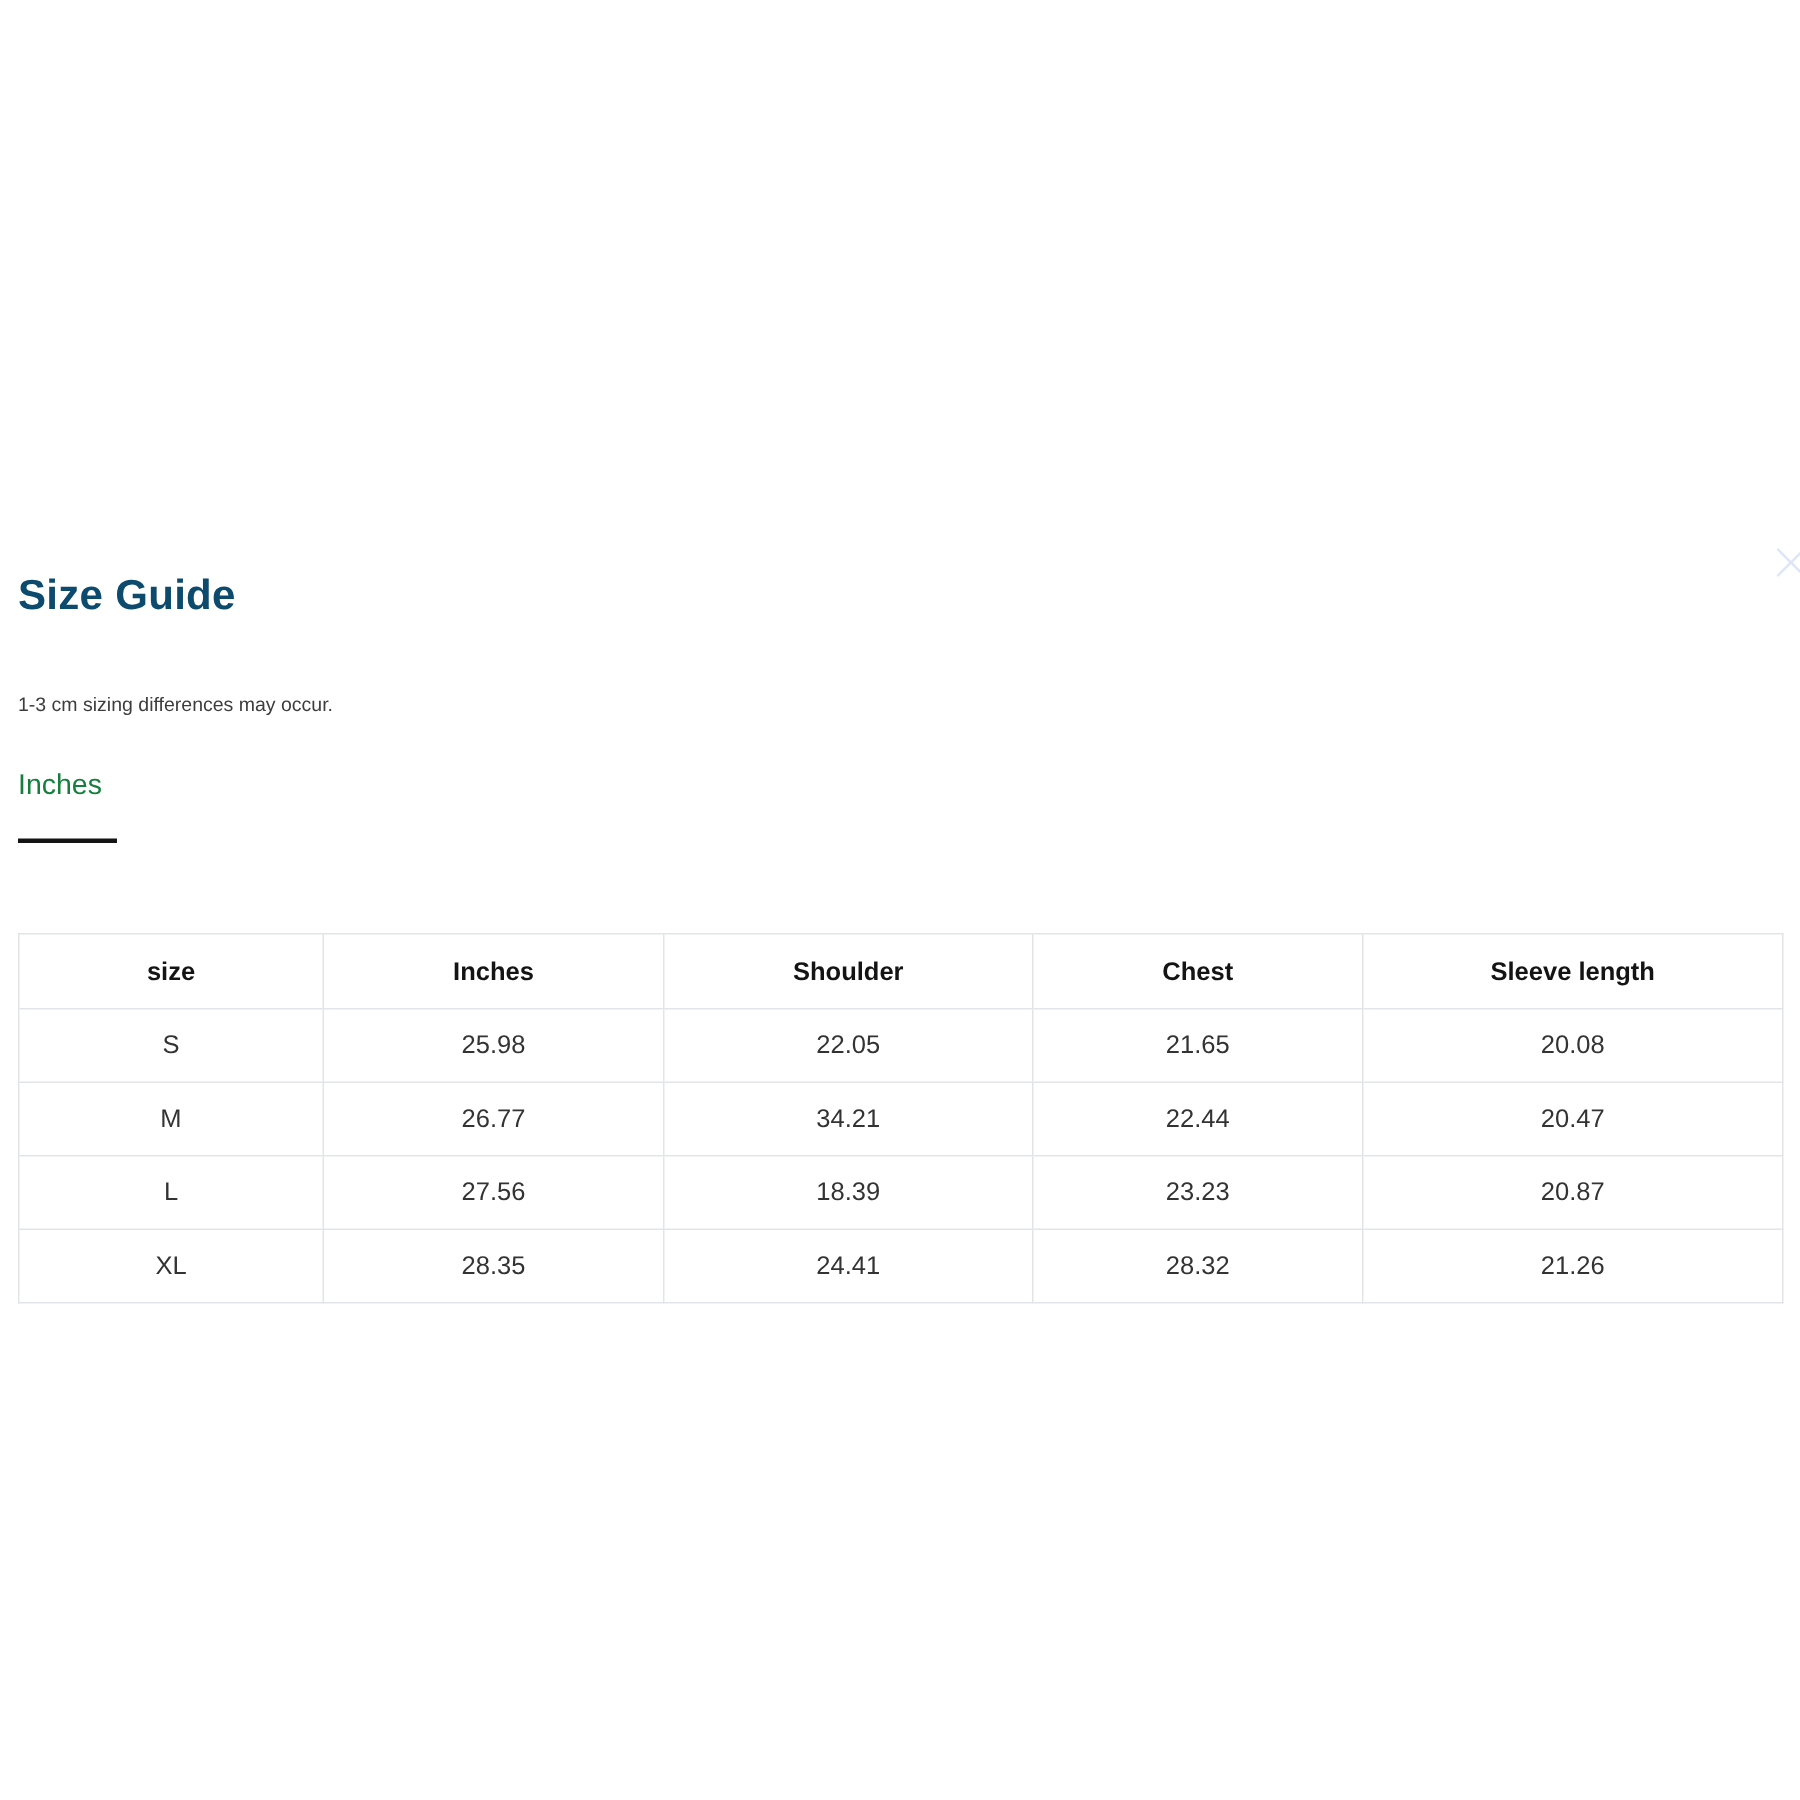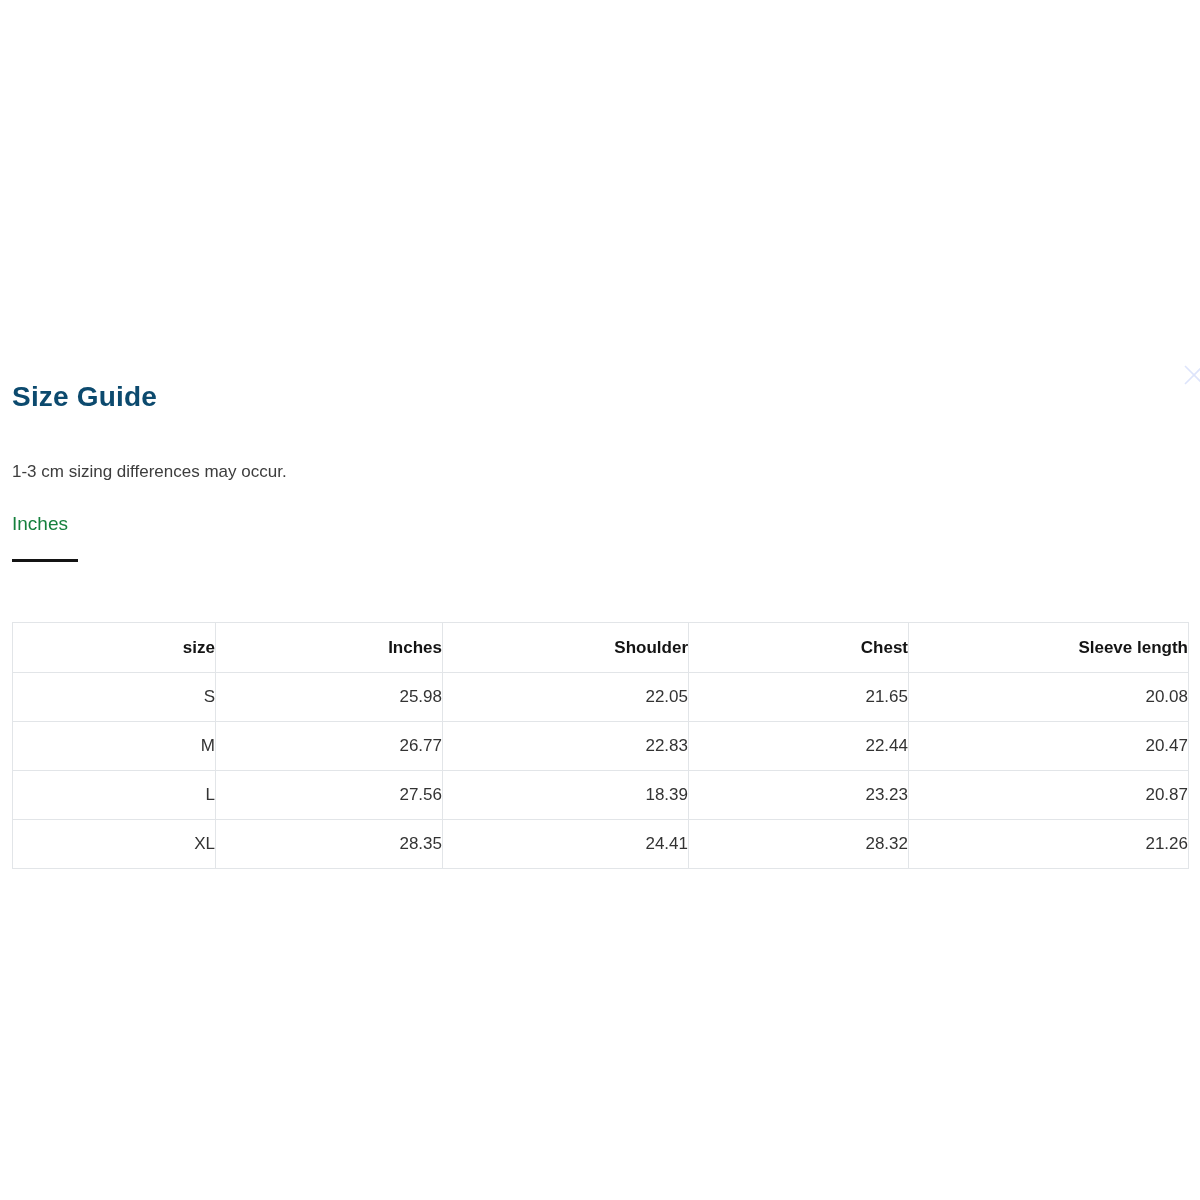--- a/index.html
+++ b/index.html
@@ -17,21 +17,21 @@
     top: 381px;
     font-size: 28px;
     font-weight: 700;
     letter-spacing: 0.2px;
     color: #0c4a6e;
   }
   .subtitle {
     position: absolute;
     left: 12px;
     top: 462px;
-    font-size: 17px;
+    font-size: 13px;
     font-weight: 400;
     color: #3d3d3d;
   }
   .unit-tab {
     position: absolute;
     left: 12px;
     top: 513px;
     font-size: 19px;
     font-weight: 400;
     color: #15803d;
@@ -64,21 +64,21 @@
     position: absolute;
     left: 12px;
     top: 622px;
     width: 1176px;
     border-collapse: collapse;
     table-layout: fixed;
   }
   table.size-table th,
   table.size-table td {
     border: 1px solid #e2e5e8;
-    text-align: right;
+    text-align: center;
     vertical-align: middle;
     font-size: 17px;
     color: #333333;
     background: #ffffff;
   }
   table.size-table th {
     height: 50px;
     font-weight: 700;
     color: #141414;
   }
@@ -127,21 +127,21 @@
     <tr>
       <td>S</td>
       <td>25.98</td>
       <td>22.05</td>
       <td>21.65</td>
       <td>20.08</td>
     </tr>
     <tr>
       <td>M</td>
       <td>26.77</td>
-      <td>22.83</td>
+      <td>34.21</td>
       <td>22.44</td>
       <td>20.47</td>
     </tr>
     <tr>
       <td>L</td>
       <td>27.56</td>
       <td>18.39</td>
       <td>23.23</td>
       <td>20.87</td>
     </tr>

